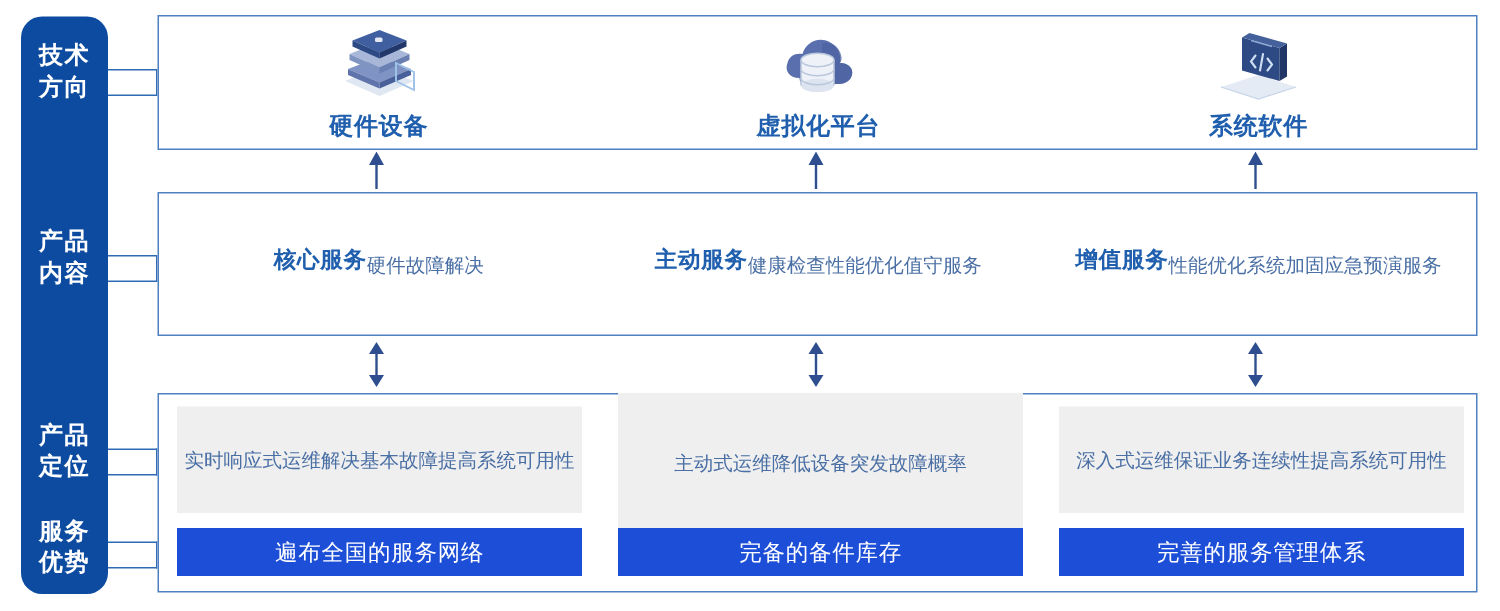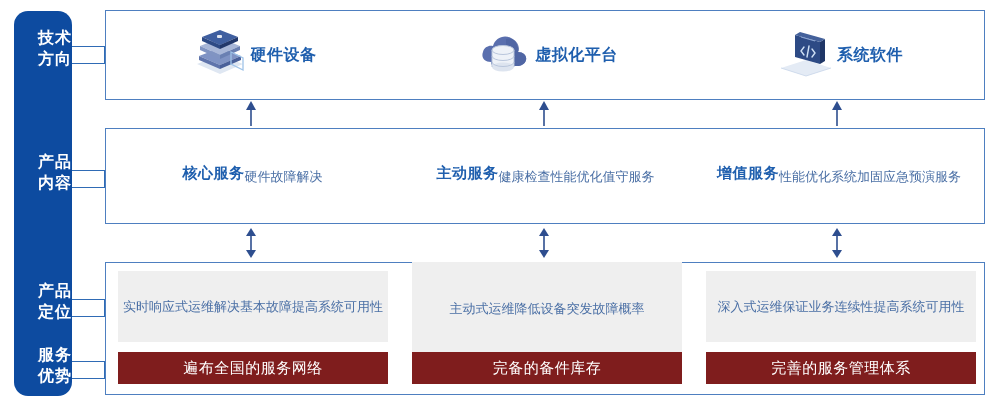--- a/index.html
+++ b/index.html
@@ -34,21 +34,20 @@
   .rail-label {
     position: absolute;
     left: 14px;
     width: 58px;
     color: #ffffff;
     font-size: 16px;
     font-weight: bold;
     line-height: 21px;
     text-align: center;
     letter-spacing: 1px;
-    padding-left: 12px;
   }
   .rail-label span { display: block; }
   .conn-line {
     position: absolute;
     height: 0;
     border-top: 1.4px solid #2f6bb5;
   }
   .conn-vert {
     position: absolute;
     width: 0;
@@ -62,21 +61,21 @@
     border: 1.4px solid #4e7fc0;
     background: #ffffff;
   }
 
   
   .tech-col {
     position: absolute;
     top: 0;
     height: 100%;
     display: flex;
-    flex-direction: row;
+    flex-direction: column;
     align-items: center;
     justify-content: center;
   }
   .tech-icon {
     width: 62px;
     height: 54px;
     position: relative;
     margin-bottom: 4px;
   }
   .tech-label {
@@ -119,21 +118,21 @@
     justify-content: center;
     text-align: center;
   }
   .gray-line {
     font-size: 13px;
     color: #4a6fa5;
     line-height: 21px;
   }
   .blue-bar {
     position: absolute;
-    background: #7f1d1d;
+    background: #1d4ed8;
     display: flex;
     align-items: center;
     justify-content: center;
   }
   .blue-bar-text {
     font-size: 15px;
     color: #ffffff;
     letter-spacing: 0.5px;
   }
 

